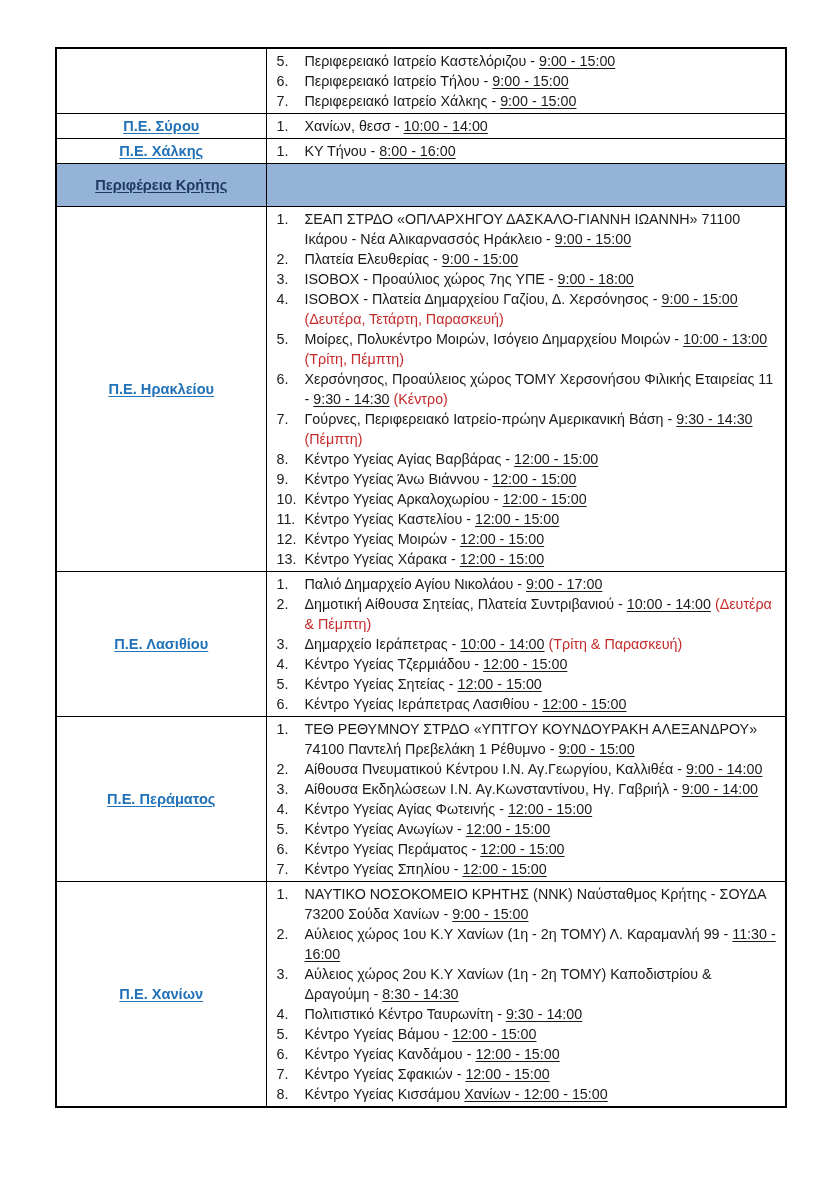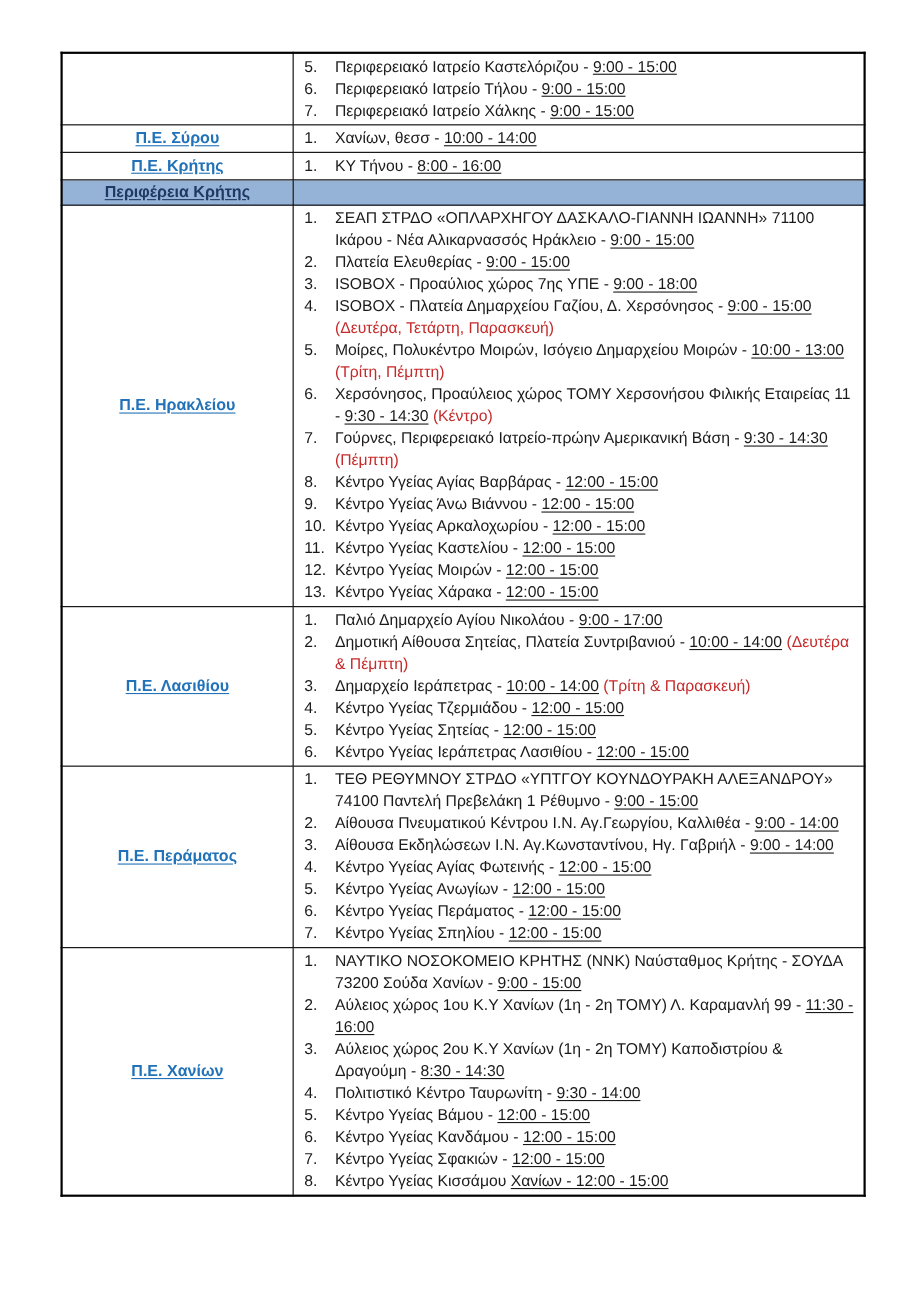--- a/index.html
+++ b/index.html
@@ -18,21 +18,21 @@
   td{border:1px solid var(--border,#000);vertical-align:middle;padding:0;}
   td.region-cell{width:210px;text-align:center;padding:2px 12px;}
   td.items-cell{width:520px;padding:2px 6px 2px 10px;vertical-align:top;}
   .region-link{
     color:var(--link,#2172B8);font-weight:bold;
     text-decoration:underline;text-underline-offset:2px;
     cursor:pointer;font-size:14.6px;
   }
   tr.header-row td{
     background:var(--hdrbg,#95B3D7);
-    padding:1px 4px;height:17px;
+    padding:11px 4px;height:17px;
   }
   .header-label{
     color:var(--hdrtx,#1F3864);font-weight:bold;
     text-decoration:underline;text-underline-offset:2px;font-size:14.6px;
   }
   .item{display:flex;align-items:flex-start;}
   .item .num{flex:0 0 28px;}
   .item .txt{flex:1;min-width:0;}
   .u{text-decoration:underline;text-underline-offset:2px;}
   .red{color:var(--red,#C52A2A);}
@@ -68,21 +68,21 @@
           <tr class="region-row">
             <td class="region-cell"><span class="region-link">Π.Ε. Σύρου</span></td>
             <td class="items-cell">
               <div class="item">
                 <span class="num">1.</span>
                 <span class="txt"><span>Χανίων, θεσσ - </span><span class="u">10:00 - 14:00</span></span>
               </div>
             </td>
           </tr>
           <tr class="region-row">
-            <td class="region-cell"><span class="region-link">Π.Ε. Κρήτης</span></td>
+            <td class="region-cell"><span class="region-link">Π.Ε. Χάλκης</span></td>
             <td class="items-cell">
               <div class="item">
                 <span class="num">1.</span>
                 <span class="txt"><span>ΚΥ Τήνου - </span><span class="u">8:00 - 16:00</span></span>
               </div>
             </td>
           </tr>
           <tr class="header-row">
             <td class="region-cell"><span class="header-label">Περιφέρεια Κρήτης</span></td>
             <td class="items-cell"></td>

